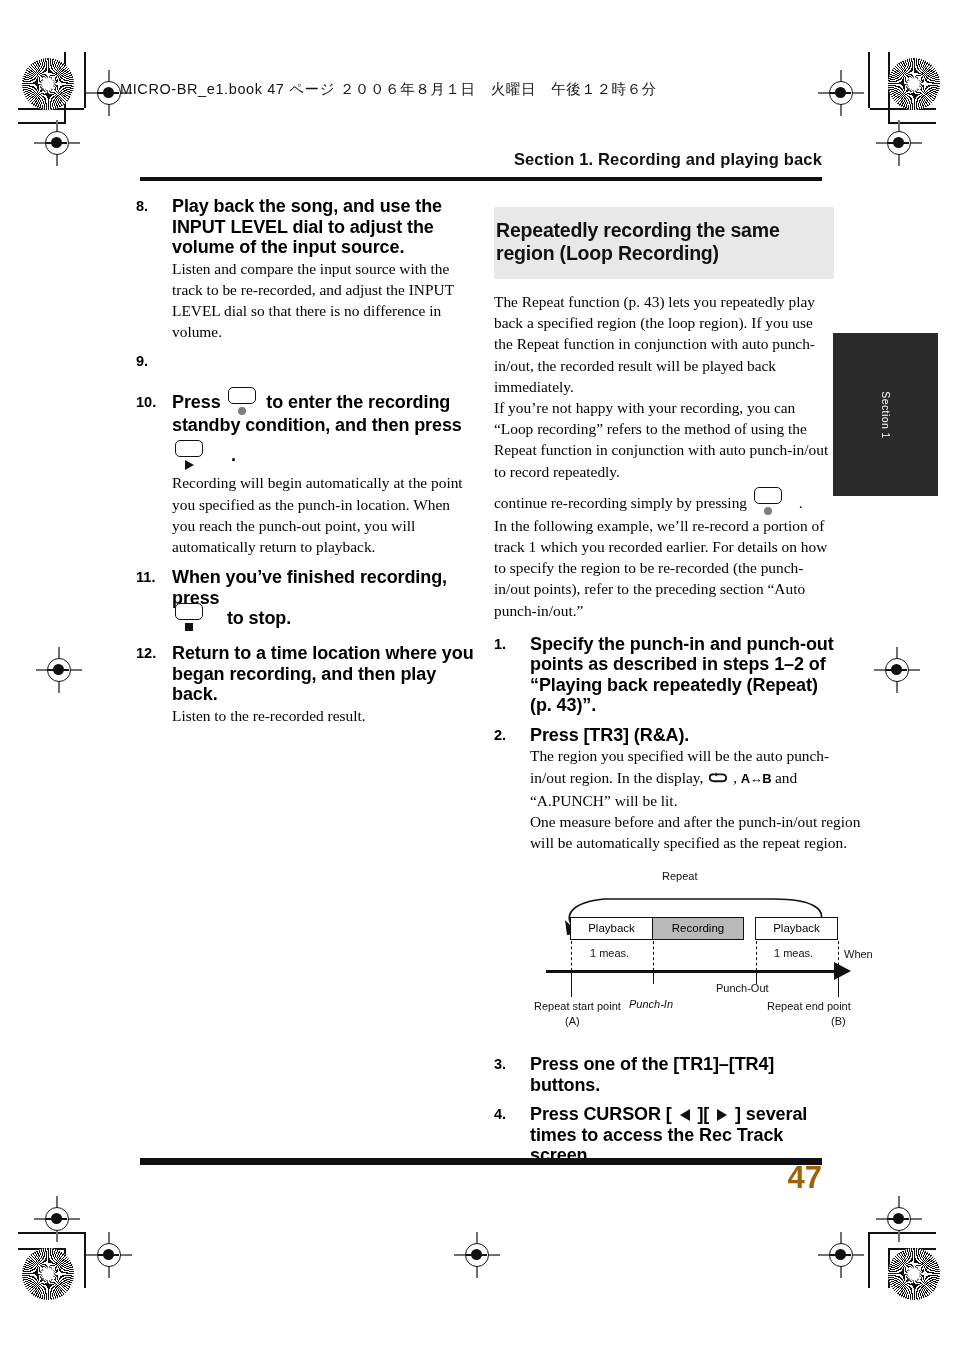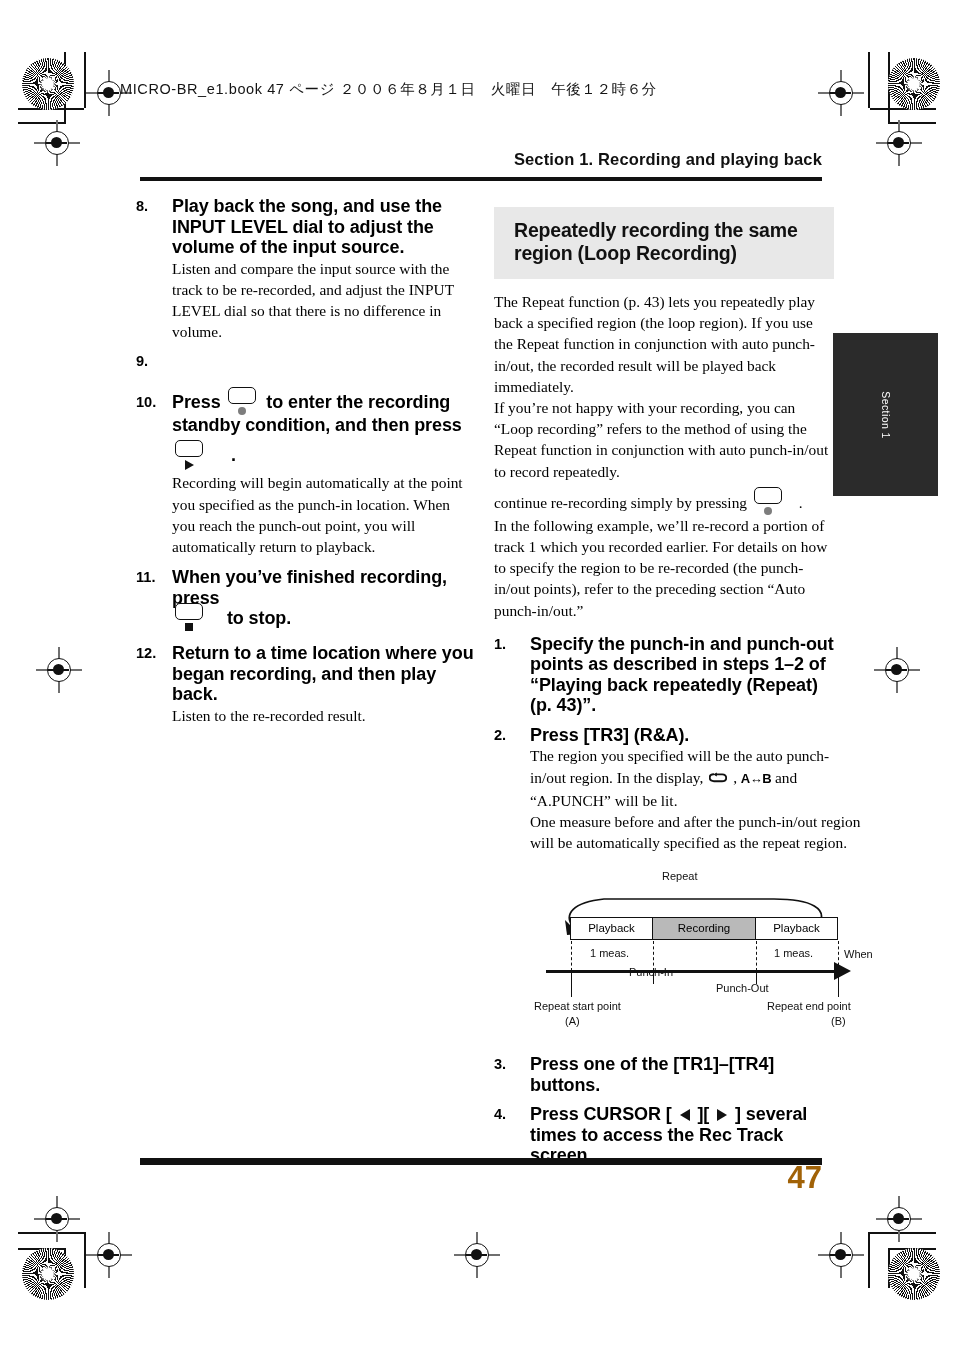--- a/index.html
+++ b/index.html
@@ -119,21 +119,21 @@
   p.para {
     margin: 0;
     font-family: "Liberation Serif", serif;
     font-size: 15.4px;
     line-height: 21.2px;
   }
 
   
   .sec-head {
     background: #e8e8e8;
-    padding: 12px 12px 14px 20px;
+    padding: 12px 12px 14px 2px;
     margin-bottom: 12px;
   }
   .sec-head-text {
     font-family: "Liberation Sans", sans-serif;
     font-weight: bold;
     font-size: 19.5px;
     line-height: 23px;
     letter-spacing: -0.2px;
     color: #111;
   }
@@ -487,21 +487,21 @@
         <div class="fig-label" style="left:128px; top:0px;">Repeat</div>
 
         <svg width="330" height="60" viewBox="0 0 330 60" style="position:absolute; left:0; top:14px;" aria-hidden="true">
           <path d="M40 44 C28 30, 40 18, 70 15 L240 15 C280 15, 292 26, 286 38 C282 46, 272 48, 262 45" fill="none" stroke="#111" stroke-width="1.7"></path>
           <path d="M31 36 L45 50 L33 51 Z" fill="#111"></path>
         </svg>
 
         <div class="fig-band" style="left:36px; top:47px; width:83px;">
           <span>Playback</span>
         </div>
-        <div class="fig-band rec" style="left:118px; top:47px; width:104px;">
+        <div class="fig-band rec" style="left:118px; top:47px; width:92px;">
           <span>Recording</span>
         </div>
         <div class="fig-band" style="left:221px; top:47px; width:83px;">
           <span>Playback</span>
         </div>
 
         <div class="fig-dash" style="left:37px; top:71px; height:30px;"></div>
         <div class="fig-dash" style="left:119px; top:71px; height:30px;"></div>
         <div class="fig-dash" style="left:222px; top:71px; height:30px;"></div>
         <div class="fig-dash" style="left:304px; top:71px; height:30px;"></div>
@@ -511,21 +511,21 @@
         <div class="fig-label" style="left:310px; top:78px;">When</div>
 
         <div class="fig-axis" style="left:12px; top:100px; width:290px;"></div>
         <div class="fig-arrowhead" style="left:300px; top:92px;"></div>
 
         <div class="fig-solid" style="left:37px; top:100px; height:27px;"></div>
         <div class="fig-solid" style="left:119px; top:100px; height:14px;"></div>
         <div class="fig-solid" style="left:222px; top:100px; height:14px;"></div>
         <div class="fig-solid" style="left:304px; top:100px; height:27px;"></div>
 
-        <div class="fig-label" style="left:95px; top:96px;">Punch-In</div>
+        <div class="fig-label" style="left:95px; top:128px;font-style:italic;">Punch-In</div>
         <div class="fig-label" style="left:182px; top:112px;">Punch-Out</div>
 
         <div class="fig-label" style="left:0px; top:130px;">Repeat start point</div>
         <div class="fig-label" style="left:31px; top:145px;">(A)</div>
         <div class="fig-label" style="left:233px; top:130px;">Repeat end point</div>
         <div class="fig-label" style="left:297px; top:145px;">(B)</div>
       </div>
 
     </div>
   </div>

